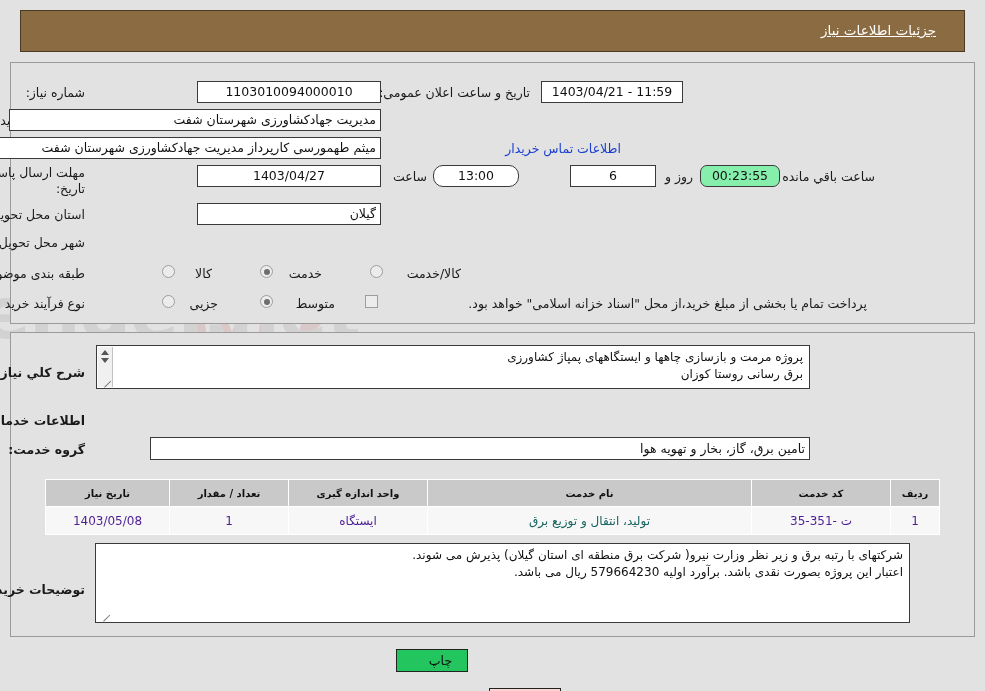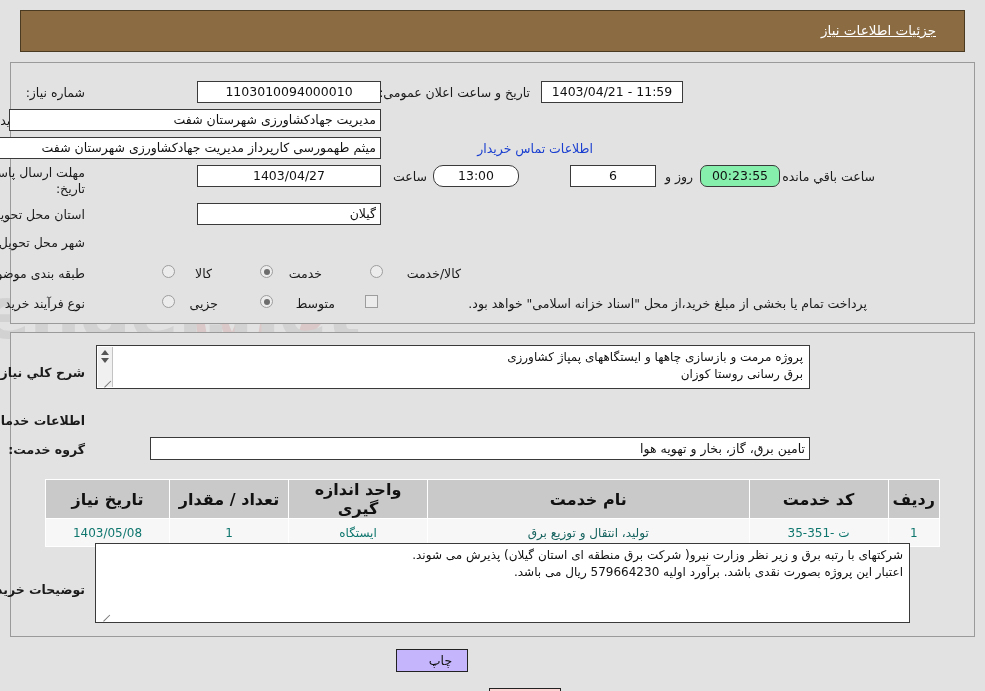--- a/index.html
+++ b/index.html
@@ -184,29 +184,29 @@
     width: 895px;
     border-collapse: collapse;
     z-index: 3;
     font-size: 12px;
   }
   .tbl th {
     background: #c9c9c9;
     border: 1px solid #ffffff;
     color: #111111;
     font-weight: bold;
-    font-size: 16px;
+    font-size: 10px;
     height: 26px;
     padding: 0 4px;
     text-align: center;
   }
   .tbl td {
     background: #f7f7f7;
     border: 1px solid #ffffff;
-    color: #0f766e;
+    color: #4c1d95;
     font-size: 12px;
     height: 27px;
     padding: 0 4px;
     text-align: center;
   }
   .tbl td.svc-name { color: #16635f; }
   .tbl td.ltr { direction: ltr; }
 
   
   .btn {
@@ -214,21 +214,21 @@
     height: 23px;
     border: 1px solid #222222;
     box-sizing: border-box;
     font-size: 12.5px;
     color: #111111;
     text-align: center;
     line-height: 21px;
     cursor: pointer;
     z-index: 4;
   }
-  .btn-print  { background: #c4b5fd; padding-left: 17px; }
+  .btn-print  { background: #22c55e; padding-left: 17px; }
   .btn-back   { background: #fbd4d4; margin-top: 39px; }
 </style>
 </head>
 <body>
 
 <div id="page">
 
   <svg class="watermark" viewBox="0 0 985 150" xmlns="http://www.w3.org/2000/svg">
     <g opacity="0.30">
       <path d="M200 20 L265 20 L265 65 Q265 105 232 122 Q200 105 200 65 Z" fill="none" stroke="#c98a8a" stroke-width="9"></path>
@@ -247,21 +247,21 @@
   <div class="lbl" style="right:900px; top:85px;">شماره نیاز:</div>
   <div class="fld num" style="right:604px; top:81px; width:184px;">1103010094000010</div>
   <div class="lbl" style="right:455px; top:85px;">تاریخ و ساعت اعلان عمومی:</div>
   <div class="fld num" style="right:302px; top:81px; width:142px;">1403/04/21 - 11:59</div>
 
   <div class="lbl" style="right:900px; top:113px;">نام دستگاه خریدار:</div>
   <div class="fld right" style="right:604px; top:109px; width:372px;">مدیریت جهادکشاورزی شهرستان شفت</div>
 
   <div class="lbl" style="right:900px; top:141px;">ایجاد کننده درخواست:</div>
   <div class="fld right" style="right:604px; top:137px; width:432px;">میثم طهمورسی کارپرداز مدیریت جهادکشاورزی شهرستان شفت</div>
-  <div class="link" style="right:392px; top:141px;">اطلاعات تماس خریدار</div>
+  <div class="link" style="right:364px; top:141px;">اطلاعات تماس خریدار</div>
 
   <div class="lbl" style="right:900px; top:165px;">مهلت ارسال پاسخ: تا</div>
   <div class="lbl" style="right:900px; top:181px;">تاریخ:</div>
   <div class="fld num" style="right:604px; top:165px; width:184px;">1403/04/27</div>
   <div class="lbl" style="right:558px; top:169px;">ساعت</div>
   <div class="fld num" style="right:466px; top:165px; width:86px;border-radius:10px;">13:00</div>
   <div class="fld num" style="right:329px; top:165px; width:86px;">6</div>
   <div class="lbl" style="right:292px; top:169px;">روز و</div>
   <div class="fld num yellow" style="right:205px; top:165px; width:80px;">00:23:55</div>
   <div class="lbl" style="right:110px; top:169px;">ساعت باقي مانده</div>

